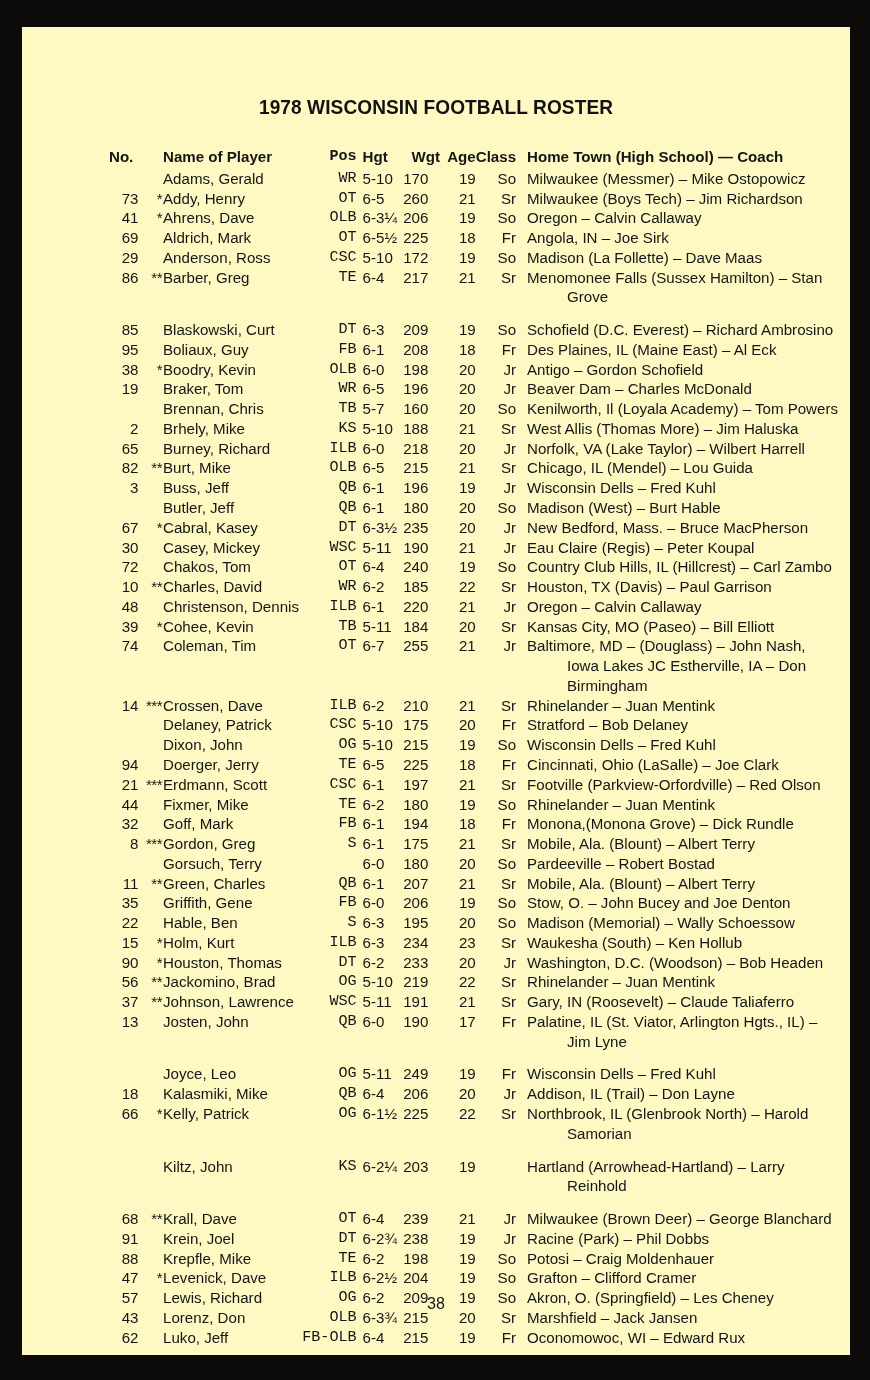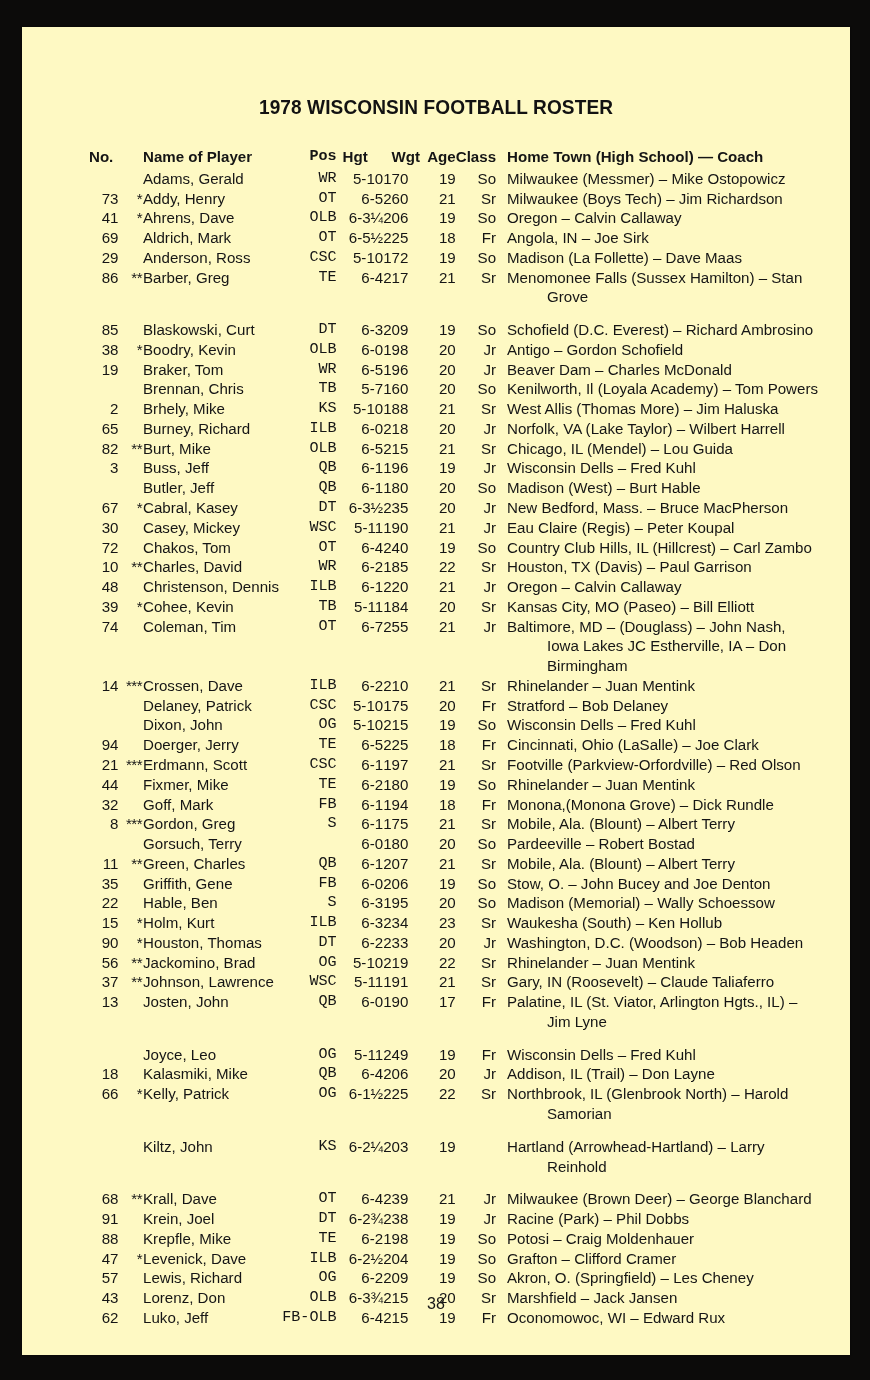--- a/index.html
+++ b/index.html
@@ -44,21 +44,21 @@
     font-size: 20.5px;
     font-weight: bold;
     letter-spacing: 0.1px;
     color: #121212;
     transform: scaleX(0.93);
   }
 
   
   .roster {
     position: absolute;
-    left: 66px;
+    left: 86px;
     top: 120px;
     width: 730px;
     border-collapse: collapse;
     font-size: 15.1px;
     color: #151515;
     line-height: 1.31;
   }
   .roster td, .roster th {
     padding: 0;
     vertical-align: top;
@@ -67,21 +67,21 @@
   }
   .roster thead th {
     font-weight: bold;
     padding-bottom: 2px;
   }
   
   .c-no    { width: 34px;  text-align: right; }
   .c-star  { width: 30px;  text-align: right; padding-right: 0px !important; }
   .c-name  { width: 142px; text-align: left; padding-left: 1px !important; }
   .c-pos   { width: 42px;  text-align: right; padding-right: 6px !important; font-family: Liberation Mono, monospace; }
-  .c-hgt   { width: 46px;  text-align: right; }
+  .c-hgt   { width: 46px;  text-align: left; }
   .c-wgt   { width: 44px;  }
   .c-age   { width: 42px;  text-align: right; }
   .c-class { width: 40px;  text-align: right; padding-right: 5px !important; }
   .c-home  { text-align: left; padding-left: 6px !important; white-space: normal; }
 
   
   th.c-no   { text-align: left; padding-left: 1px; }
   th.c-name { text-align: left; padding-left: 1px; }
   th.c-pos  { text-align: right; padding-right: 6px; }
   th.c-hgt  { text-align: left; }
@@ -204,20 +204,31 @@
             <td class="c-star"><span class="stars"></span></td>
             <td class="c-name">Blaskowski, Curt</td>
             <td class="c-pos">DT</td>
             <td class="c-hgt">6-3</td>
             <td class="c-wgt">209</td>
             <td class="c-age">19</td>
             <td class="c-class">So</td>
             <td class="c-home">Schofield (D.C. Everest) – Richard Ambrosino</td>
           </tr>
           <tr>
+            <td class="c-no">95</td>
+            <td class="c-star"><span class="stars"></span></td>
+            <td class="c-name">Boliaux, Guy</td>
+            <td class="c-pos">FB</td>
+            <td class="c-hgt">6-1</td>
+            <td class="c-wgt">208</td>
+            <td class="c-age">18</td>
+            <td class="c-class">Fr</td>
+            <td class="c-home">Des Plaines, IL (Maine East) – Al Eck</td>
+          </tr>
+          <tr>
             <td class="c-no">38</td>
             <td class="c-star"><span class="stars">*</span></td>
             <td class="c-name">Boodry, Kevin</td>
             <td class="c-pos">OLB</td>
             <td class="c-hgt">6-0</td>
             <td class="c-wgt">198</td>
             <td class="c-age">20</td>
             <td class="c-class">Jr</td>
             <td class="c-home">Antigo – Gordon Schofield</td>
           </tr>

